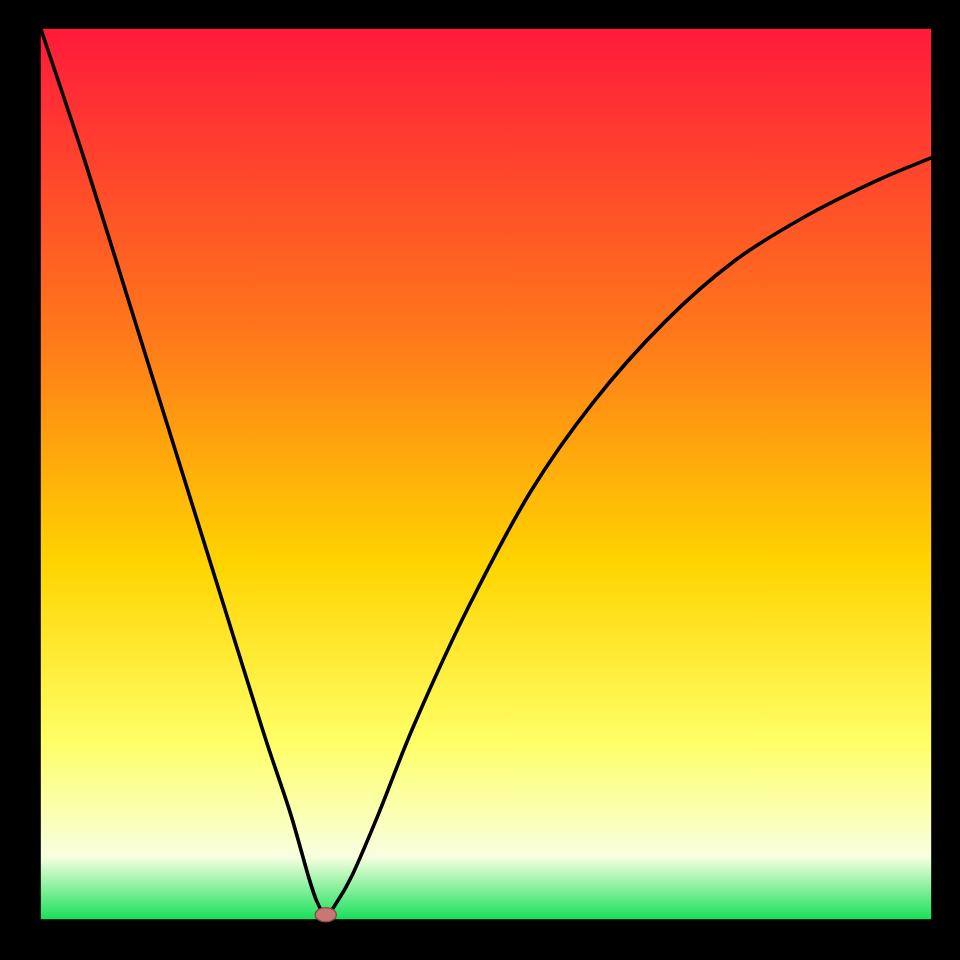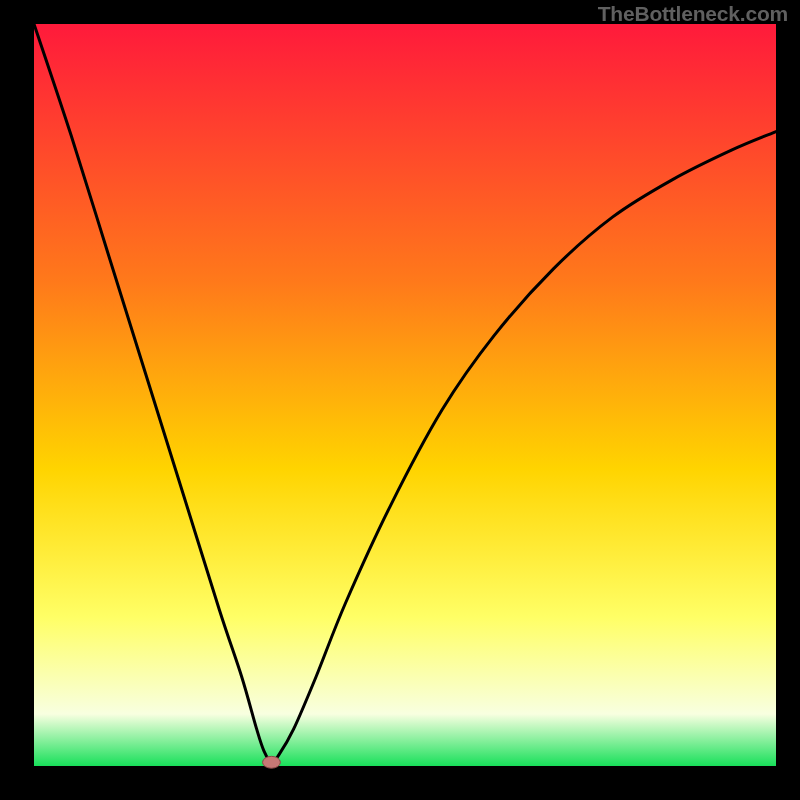--- a/index.html
+++ b/index.html
@@ -30,21 +30,20 @@
   svg {
     position: absolute;
     left: 0;
     top: 0;
   }
 </style>
 </head>
 <body>
 
 <div class="stage">
-  <div class="attribution">TheBottleneck.com</div>
 
   <svg id="chart-svg" width="800" height="800" viewBox="0 0 800 800">
     <defs>
       <linearGradient id="bg-grad" x1="0" y1="0" x2="0" y2="1">
         <stop id="g0" offset="0%" stop-color="#ff1a3b"></stop>
         <stop id="g1" offset="35%" stop-color="#ff7a1a"></stop>
         <stop id="g2" offset="60%" stop-color="#ffd400"></stop>
         <stop id="g3" offset="80%" stop-color="#ffff66"></stop>
         <stop id="g4" offset="93%" stop-color="#f8ffe0"></stop>
         <stop id="g5" offset="100%" stop-color="#18e05a"></stop>

